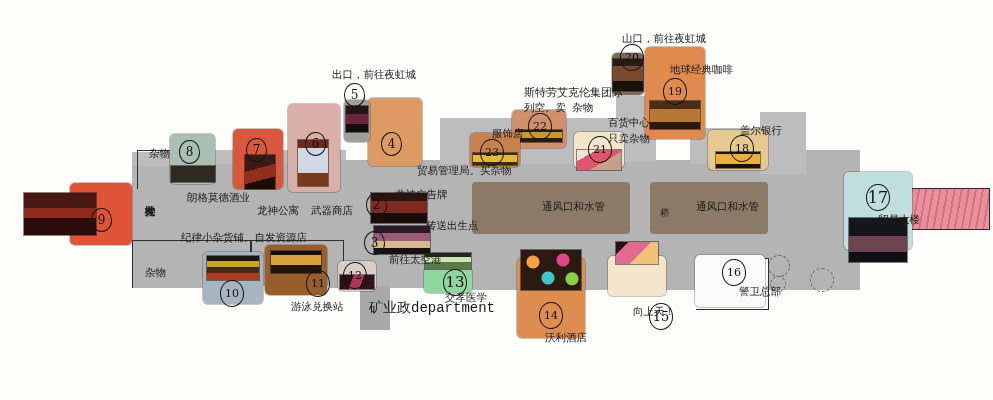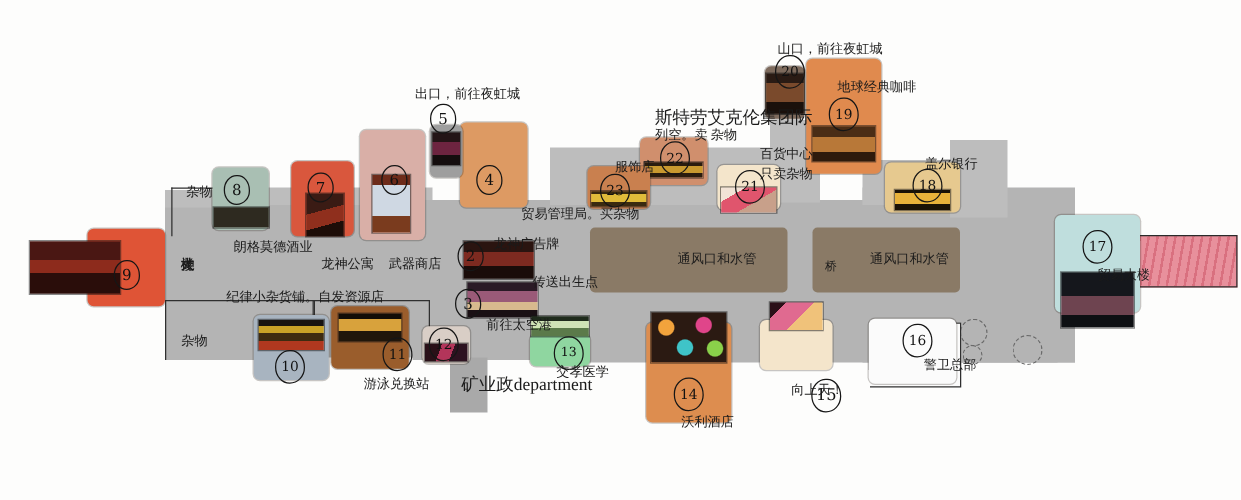--- a/index.html
+++ b/index.html
@@ -15,21 +15,21 @@
   
   .bld{position:absolute;box-sizing:border-box;}
   .bld .thumb{position:absolute;background-size:cover;background-repeat:no-repeat;}
 
   
   .num{position:absolute;display:flex;align-items:center;justify-content:center;
        font-family:"DejaVu Serif","Liberation Serif",serif;color:#111;
        border:1.6px solid #161616;border-radius:50% 48% 52% 50%/50% 52% 48% 50%;
        background:transparent;line-height:1;}
   .lbl{position:absolute;color:#1a1a1a;white-space:nowrap;
-       font-family:Liberation Serif, serif;padding-left:21px;}
+       font-family:Liberation Mono, monospace;padding-left:21px;}
   .lbl.vert{writing-mode:vertical-rl;white-space:normal;}
   .hatch{position:absolute;}
   .dashed{position:absolute;border:1px dashed #6a6a6a;border-radius:50%;}
 </style>
 </head>
 <body>
 
 <div id="map">
 
   <div class="ground" style="left:132px;top:160px;width:208px;height:80px;"></div>
@@ -112,39 +112,39 @@
       <div class="num" style="width: 22px; height: 25px; left: 285px; top: 270px; font-size: 11px; margin-left: 21px;">11</div>
       <div class="lbl" style="left: 270px; top: 300px; font-size: 10.5px;">游泳兑换站</div>
       <div class="bld" style="left: 338px; top: 261px; width: 38px; height: 30px; background: rgb(217, 206, 198); border-radius: 5px; box-shadow: rgba(40, 30, 25, 0.25) 0px 0px 0px 1px;">
         <div class="thumb" style="background: linear-gradient(110deg, rgb(42, 16, 24) 0px, rgb(42, 16, 24) 35%, rgb(179, 53, 90) 35%, rgb(179, 53, 90) 62%, rgb(45, 18, 32) 62%, rgb(45, 18, 32) 100%); width: 34px; height: 14px; left: 2px; top: 14px; box-shadow: rgba(20, 20, 20, 0.5) 0px 0px 0px 1px;"></div>
       </div>
       <div class="num" style="width: 22px; height: 25px; left: 343px; top: 262px; font-size: 11px;">12</div>
       <div class="lbl" style="left: 348px; top: 299px; font-size: 14px;">矿业政department</div>
       <div class="bld" style="left: 424px; top: 267px; width: 48px; height: 26px; background: rgb(143, 214, 160); border-radius: 5px; box-shadow: rgba(40, 30, 25, 0.25) 0px 0px 0px 1px;">
         <div class="thumb" style="background: linear-gradient(rgb(31, 43, 28) 0px, rgb(31, 43, 28) 22%, rgb(207, 227, 182) 22%, rgb(207, 227, 182) 58%, rgb(91, 122, 74) 58%, rgb(91, 122, 74) 100%); width: 46px; height: 16px; left: 1px; top: -14px; box-shadow: rgba(20, 20, 20, 0.5) 0px 0px 0px 1px;"></div>
       </div>
-      <div class="num" style="width: 22px; height: 25px; left: 443px; top: 269px; font-size: 10px;">13</div>
+      <div class="num" style="width: 22px; height: 25px; left: 443px; top: 269px; font-size: 15px;">13</div>
       <div class="lbl" style="left: 424px; top: 291px; font-size: 10.5px;">交孝医学</div>
       <div class="bld" style="left: 517px; top: 258px; width: 68px; height: 80px; background: rgb(221, 141, 79); border-radius: 5px; box-shadow: rgba(40, 30, 25, 0.25) 0px 0px 0px 1px;">
         <div class="thumb" style="background: radial-gradient(circle at 20% 30%, rgb(242, 163, 60) 0px, rgb(242, 163, 60) 6px, transparent 7px), radial-gradient(circle at 70% 25%, rgb(224, 69, 138) 0px, rgb(224, 69, 138) 6px, transparent 7px), radial-gradient(circle at 45% 70%, rgb(63, 196, 200) 0px, rgb(63, 196, 200) 6px, transparent 7px), radial-gradient(circle at 85% 72%, rgb(138, 209, 74) 0px, rgb(138, 209, 74) 6px, transparent 7px), linear-gradient(rgb(43, 26, 18) 0px, rgb(43, 26, 18) 100%); width: 60px; height: 40px; left: 4px; top: -8px; box-shadow: rgba(20, 20, 20, 0.5) 0px 0px 0px 1px;"></div>
       </div>
       <div class="num" style="width: 22px; height: 25px; left: 539px; top: 302px; font-size: 11px;">14</div>
       <div class="lbl" style="left: 524px; top: 331px; font-size: 10.5px;">沃利酒店</div>
       <div class="bld" style="left: 608px; top: 256px; width: 58px; height: 40px; background: rgb(244, 229, 203); border-radius: 5px; box-shadow: rgba(40, 30, 25, 0.25) 0px 0px 0px 1px;">
         <div class="thumb" style="background: linear-gradient(135deg, rgb(43, 16, 24) 0px, rgb(43, 16, 24) 20%, rgb(224, 106, 144) 20%, rgb(224, 106, 144) 55%, rgb(240, 194, 122) 55%, rgb(240, 194, 122) 100%); width: 42px; height: 22px; left: 8px; top: -14px; box-shadow: rgba(20, 20, 20, 0.5) 0px 0px 0px 1px;"></div>
       </div>
       <div class="num" style="width: 22px; height: 25px; left: 649px; top: 281px; font-size: 13px; margin-top: 22px;">15</div>
       <div class="lbl" style="left: 612px; top: 305px; font-size: 10.5px;">向上天！</div>
       <div class="bld" style="left: 695px; top: 255px; width: 70px; height: 52px; background: rgb(251, 251, 251); border-radius: 5px; box-shadow: rgba(40, 30, 25, 0.25) 0px 0px 0px 1px;"></div>
       <div class="num" style="width: 22px; height: 25px; left: 722px; top: 259px; font-size: 11px;">16</div>
       <div class="lbl" style="left: 718px; top: 285px; font-size: 10.5px;">警卫总部</div>
       <div class="bld" style="left: 844px; top: 172px; width: 68px; height: 78px; background: rgb(191, 222, 221); border-radius: 5px; box-shadow: rgba(40, 30, 25, 0.25) 0px 0px 0px 1px;">
         <div class="thumb" style="background: linear-gradient(rgb(21, 23, 28) 0px, rgb(21, 23, 28) 42%, rgb(110, 68, 80) 42%, rgb(110, 68, 80) 78%, rgb(14, 16, 19) 78%, rgb(14, 16, 19) 100%); width: 58px; height: 44px; left: 5px; top: 46px; box-shadow: rgba(20, 20, 20, 0.5) 0px 0px 0px 1px;"></div>
       </div>
-      <div class="num" style="width: 22px; height: 25px; left: 866px; top: 184px; font-size: 11px;">17</div>
+      <div class="num" style="width: 22px; height: 25px; left: 866px; top: 184px; font-size: 16px;">17</div>
       <div class="lbl" style="left: 857px; top: 213px; font-size: 10.5px;">贸易大楼</div>
       <div class="bld" style="left: 708px; top: 130px; width: 60px; height: 40px; background: rgb(230, 201, 143); border-radius: 5px; box-shadow: rgba(40, 30, 25, 0.25) 0px 0px 0px 1px;">
         <div class="thumb" style="background: linear-gradient(rgb(26, 18, 5) 0px, rgb(26, 18, 5) 15%, rgb(232, 178, 58) 15%, rgb(232, 178, 58) 72%, rgb(26, 18, 5) 72%, rgb(26, 18, 5) 100%); width: 44px; height: 16px; left: 8px; top: 22px; box-shadow: rgba(20, 20, 20, 0.5) 0px 0px 0px 1px;"></div>
       </div>
       <div class="num" style="width: 22px; height: 25px; left: 730px; top: 135px; font-size: 11px;">18</div>
       <div class="bld" style="left: 645px; top: 47px; width: 60px; height: 92px; background: rgb(224, 138, 78); border-radius: 5px; box-shadow: rgba(40, 30, 25, 0.25) 0px 0px 0px 1px;">
         <div class="thumb" style="background: linear-gradient(rgb(74, 45, 22) 0px, rgb(74, 45, 22) 30%, rgb(184, 120, 56) 30%, rgb(184, 120, 56) 74%, rgb(46, 26, 12) 74%, rgb(46, 26, 12) 100%); width: 50px; height: 28px; left: 5px; top: 54px; box-shadow: rgba(20, 20, 20, 0.5) 0px 0px 0px 1px;"></div>
       </div>
       <div class="num" style="width: 22px; height: 25px; left: 663px; top: 78px; font-size: 11px;">19</div>
       <div class="lbl" style="left: 649px; top: 63px; font-size: 10.5px;">地球经典咖啡</div>
@@ -168,21 +168,21 @@
 
   <div id="arealabels">
       <div class="lbl" style="left: 128px; top: 147px; font-size: 10.5px;">杂物</div>
       <div class="lbl" style="left: 124px; top: 266px; font-size: 10.5px;">杂物</div>
       <div class="lbl" style="left: 160px; top: 231px; font-size: 10.5px;">纪律小杂货铺。自发资源店</div>
       <div class="lbl" style="left: 521px; top: 200px; font-size: 10.5px; color: rgb(27, 27, 27);">通风口和水管</div>
       <div class="lbl" style="left: 675px; top: 200px; font-size: 10.5px; color: rgb(27, 27, 27);">通风口和水管</div>
       <div class="lbl" style="left: 639px; top: 207px; font-size: 9.5px;">桥</div>
       <div class="lbl" style="left: 311px; top: 68px; font-size: 10.5px;">出口，前往夜虹城</div>
       <div class="lbl" style="left: 601px; top: 32px; font-size: 10.5px;">山口，前往夜虹城</div>
-      <div class="lbl" style="left: 503px; top: 85px; font-size: 14px;">斯特劳艾克伦集团际</div>
+      <div class="lbl" style="left: 503px; top: 85px; font-size: 11px;">斯特劳艾克伦集团际</div>
       <div class="lbl" style="left: 503px; top: 101px; font-size: 10.5px;">列空。卖 杂物</div>
       <div class="lbl" style="left: 587px; top: 116px; font-size: 10.5px;">百货中心</div>
       <div class="lbl" style="left: 587px; top: 132px; font-size: 10.5px;">只卖杂物</div>
       <div class="lbl" style="left: 396px; top: 164px; font-size: 10.5px;">贸易管理局。买杂物</div>
       <div class="lbl" style="left: 374px; top: 188px; font-size: 10.5px;">龙神广告牌</div>
       <div class="lbl" style="left: 405px; top: 219px; font-size: 10.5px;">传送出生点</div>
       <div class="lbl" style="left: 368px; top: 253px; font-size: 10.5px;">前往太空港</div>
       <div class="lbl" style="left: 471px; top: 127px; font-size: 10.5px;">服饰店</div>
       <div class="lbl" style="left: 719px; top: 124px; font-size: 10.5px;">盖尔银行</div>
     </div>

